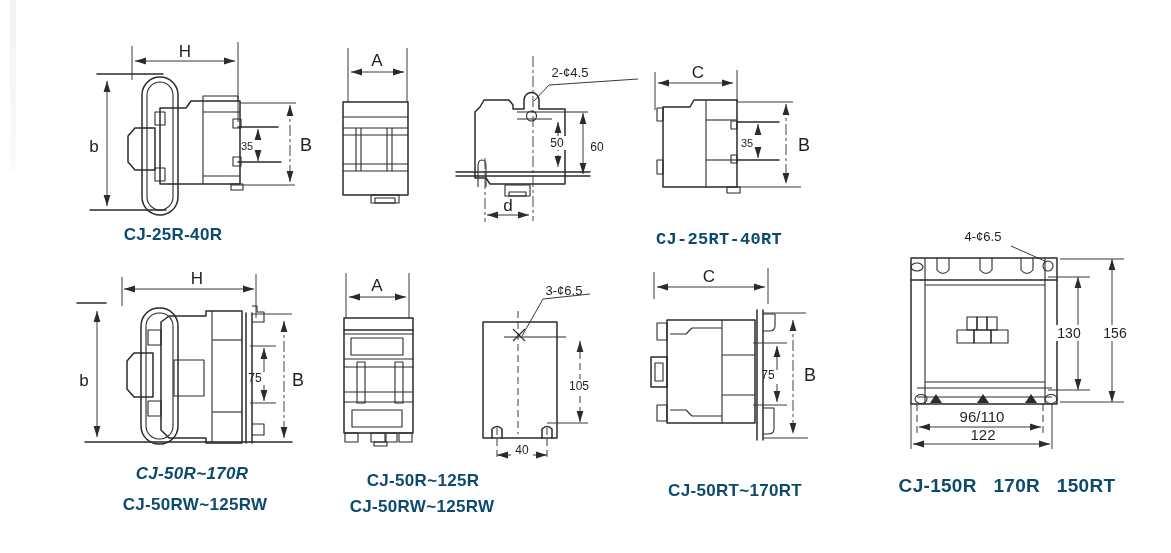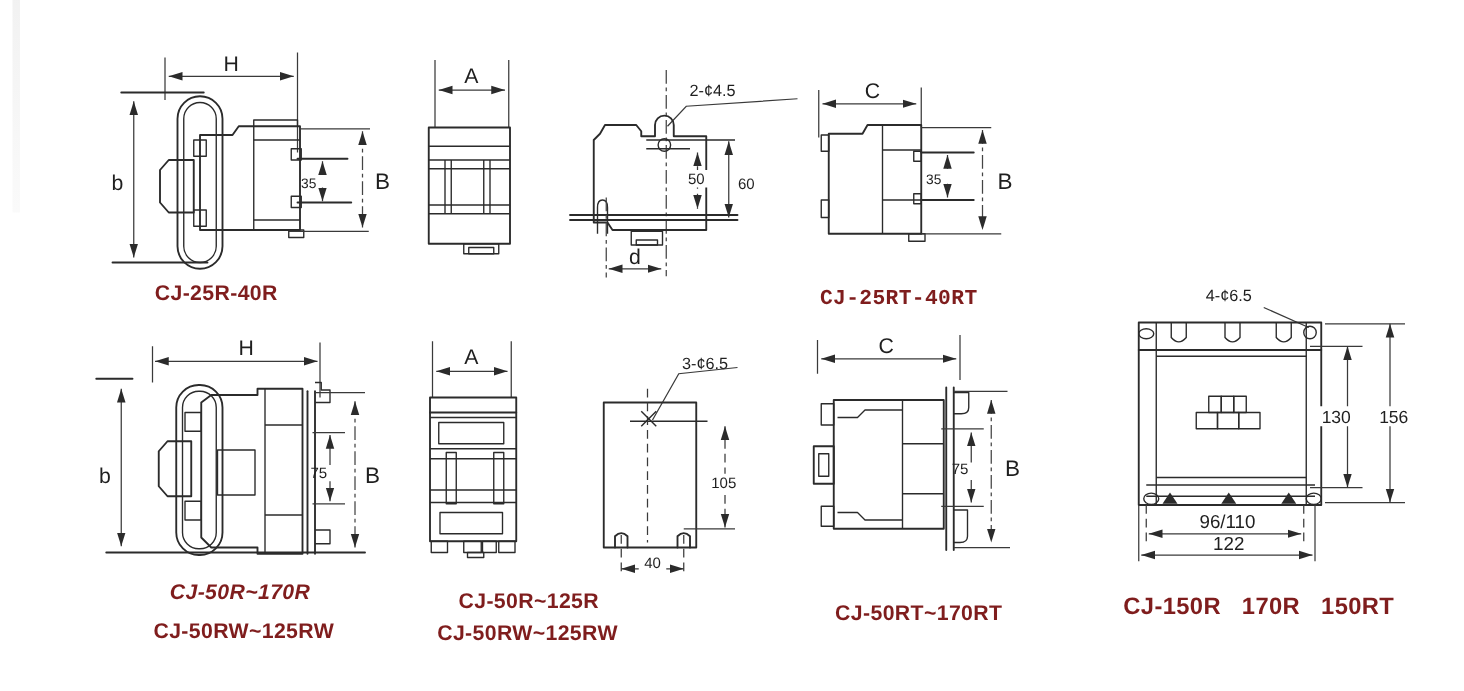--- a/index.html
+++ b/index.html
@@ -21,21 +21,21 @@
   .t-letter  { font-size:17px; }
   .t-letter2 { font-size:18px; }
   .t-dim     { font-size:12px; }
   .t-dim-sm  { font-size:11px; }
   .t-dim-md  { font-size:14px; }
   .t-dim-lg  { font-size:15px; }
   .t-callout { font-size:13px; }
   
   .cap {
     position:absolute; transform:translateX(-50%);
-    font-weight:bold; color:#7f1d1d; white-space:pre; letter-spacing:0.3px;
+    font-weight:bold; color:#0c4a6e; white-space:pre; letter-spacing:0.3px;
     font-size:17px; line-height:1.1;
   }
   .cap-lg { font-size:19px;text-align:center; }
   .smudge {
     position:absolute; left:10px; top:0; width:6px; height:170px;
     background:linear-gradient(to bottom, #ececec, #f8f8f8); opacity:.7;
   }
 </style>
 </head>
 <body>

